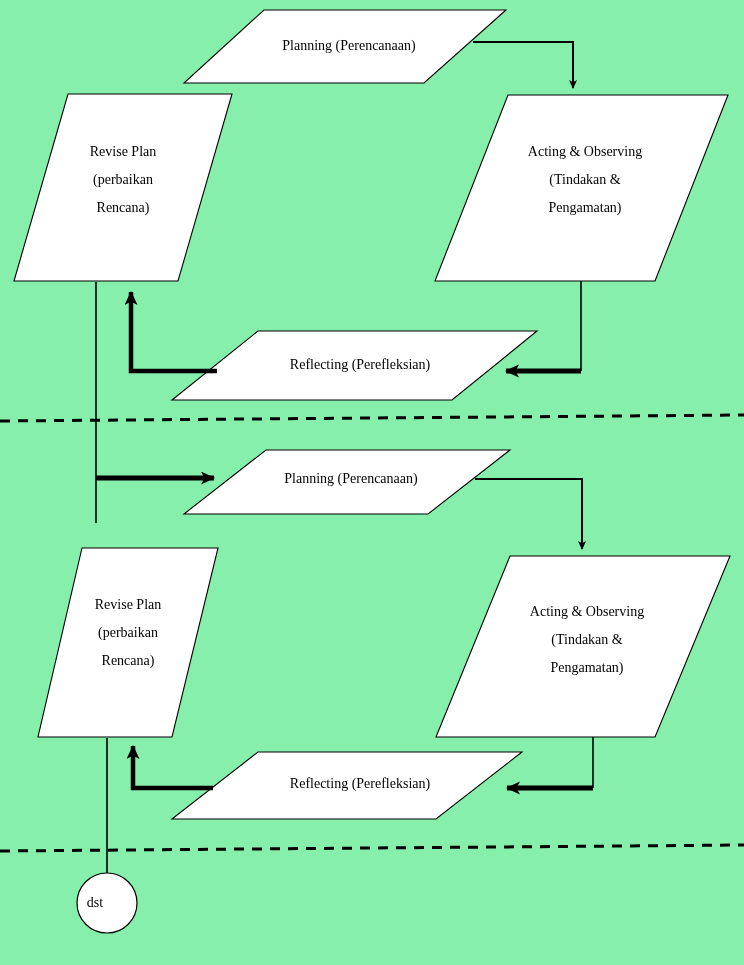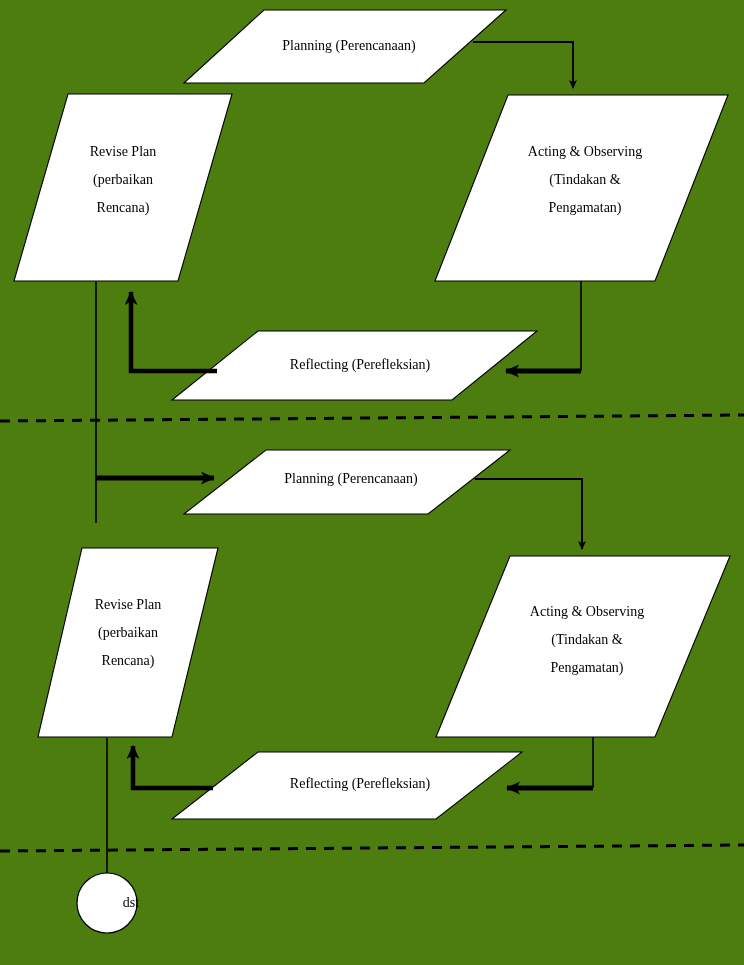--- a/index.html
+++ b/index.html
@@ -4,21 +4,21 @@
 <style>
   html, body {
     margin: 0;
     padding: 0;
     background: #ffffff;
   }
   #diagram-root {
     position: relative;
     width: 744px;
     height: 965px;
-    background: #4d7c0f;
+    background: #86efac;
     overflow: hidden;
     font-family: "Liberation Serif", "DejaVu Serif", serif;
   }
   #diagram-svg {
     position: absolute;
     top: 0;
     left: 0;
     width: 744px;
     height: 965px;
     display: block;
@@ -128,17 +128,17 @@
   <div class="node-label" style="left:240px; top:770px; width:240px;">
     <span class="label-line">Reflecting (Perefleksian)</span>
   </div>
 
   <div class="node-label" style="left:43px; top:591px; width:170px;">
     <span class="label-line">Revise Plan</span>
     <span class="label-line">(perbaikan</span>
     <span class="label-line">Rencana)</span>
   </div>
 
-  <div class="node-label" style="left:77px; top:889px; width:36px; line-height:28px;margin-left:36px;">
+  <div class="node-label" style="left:77px; top:889px; width:36px; line-height:28px;">
     <span class="label-line">dst</span>
   </div>
 
 </div>
 
 </body></html>

